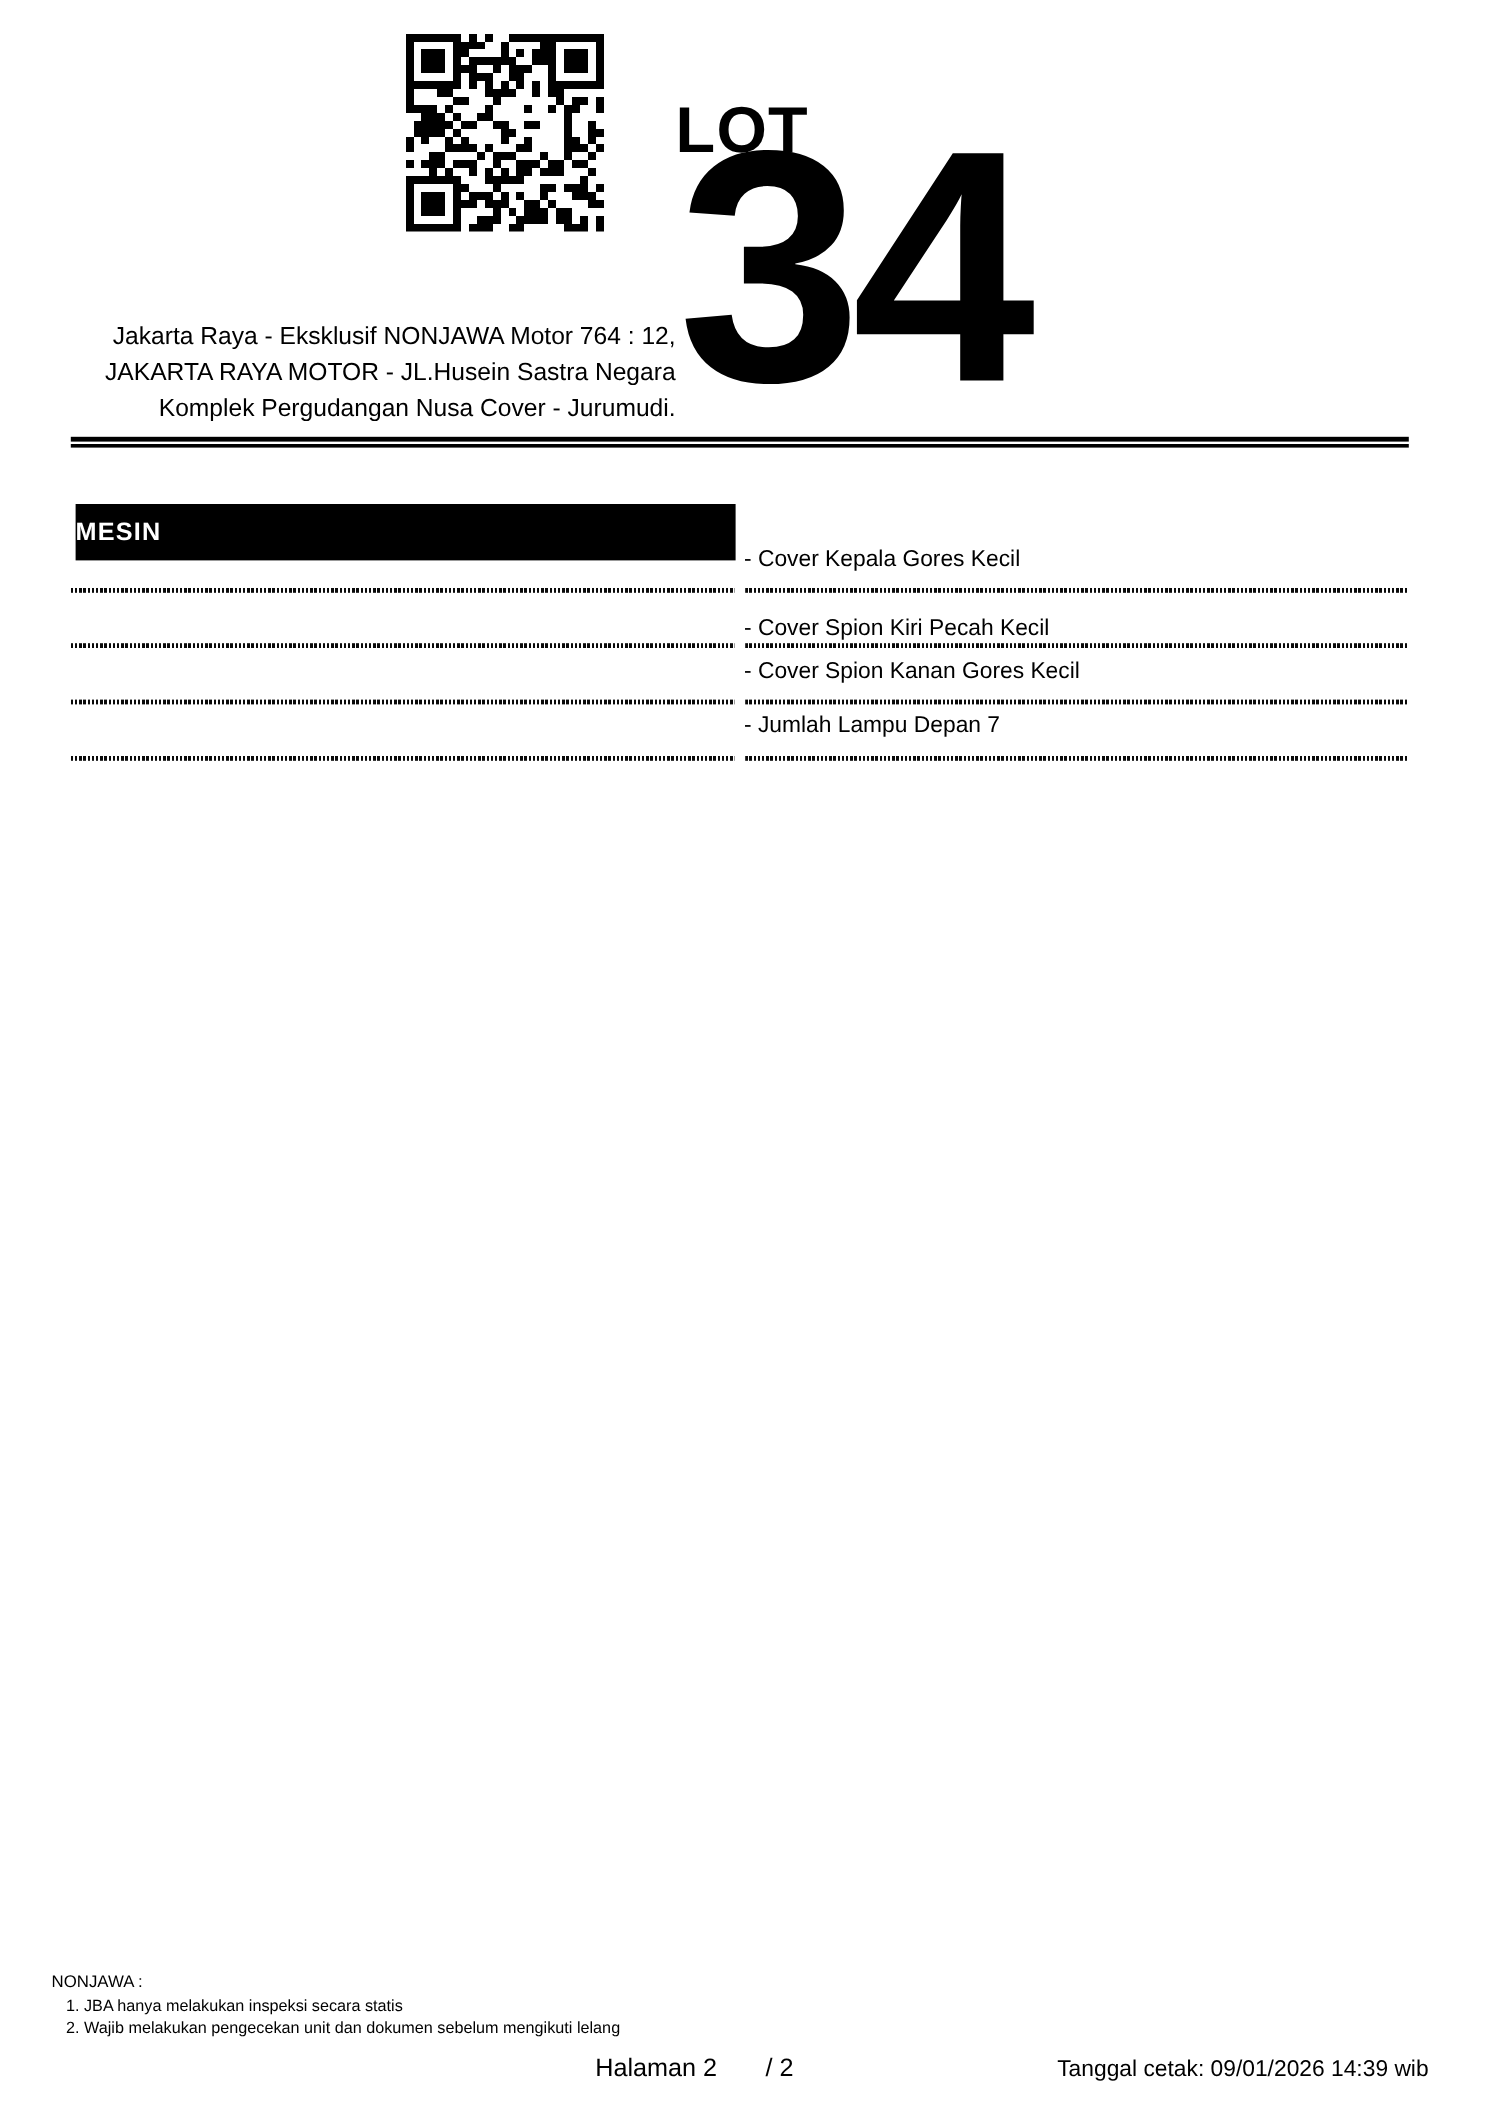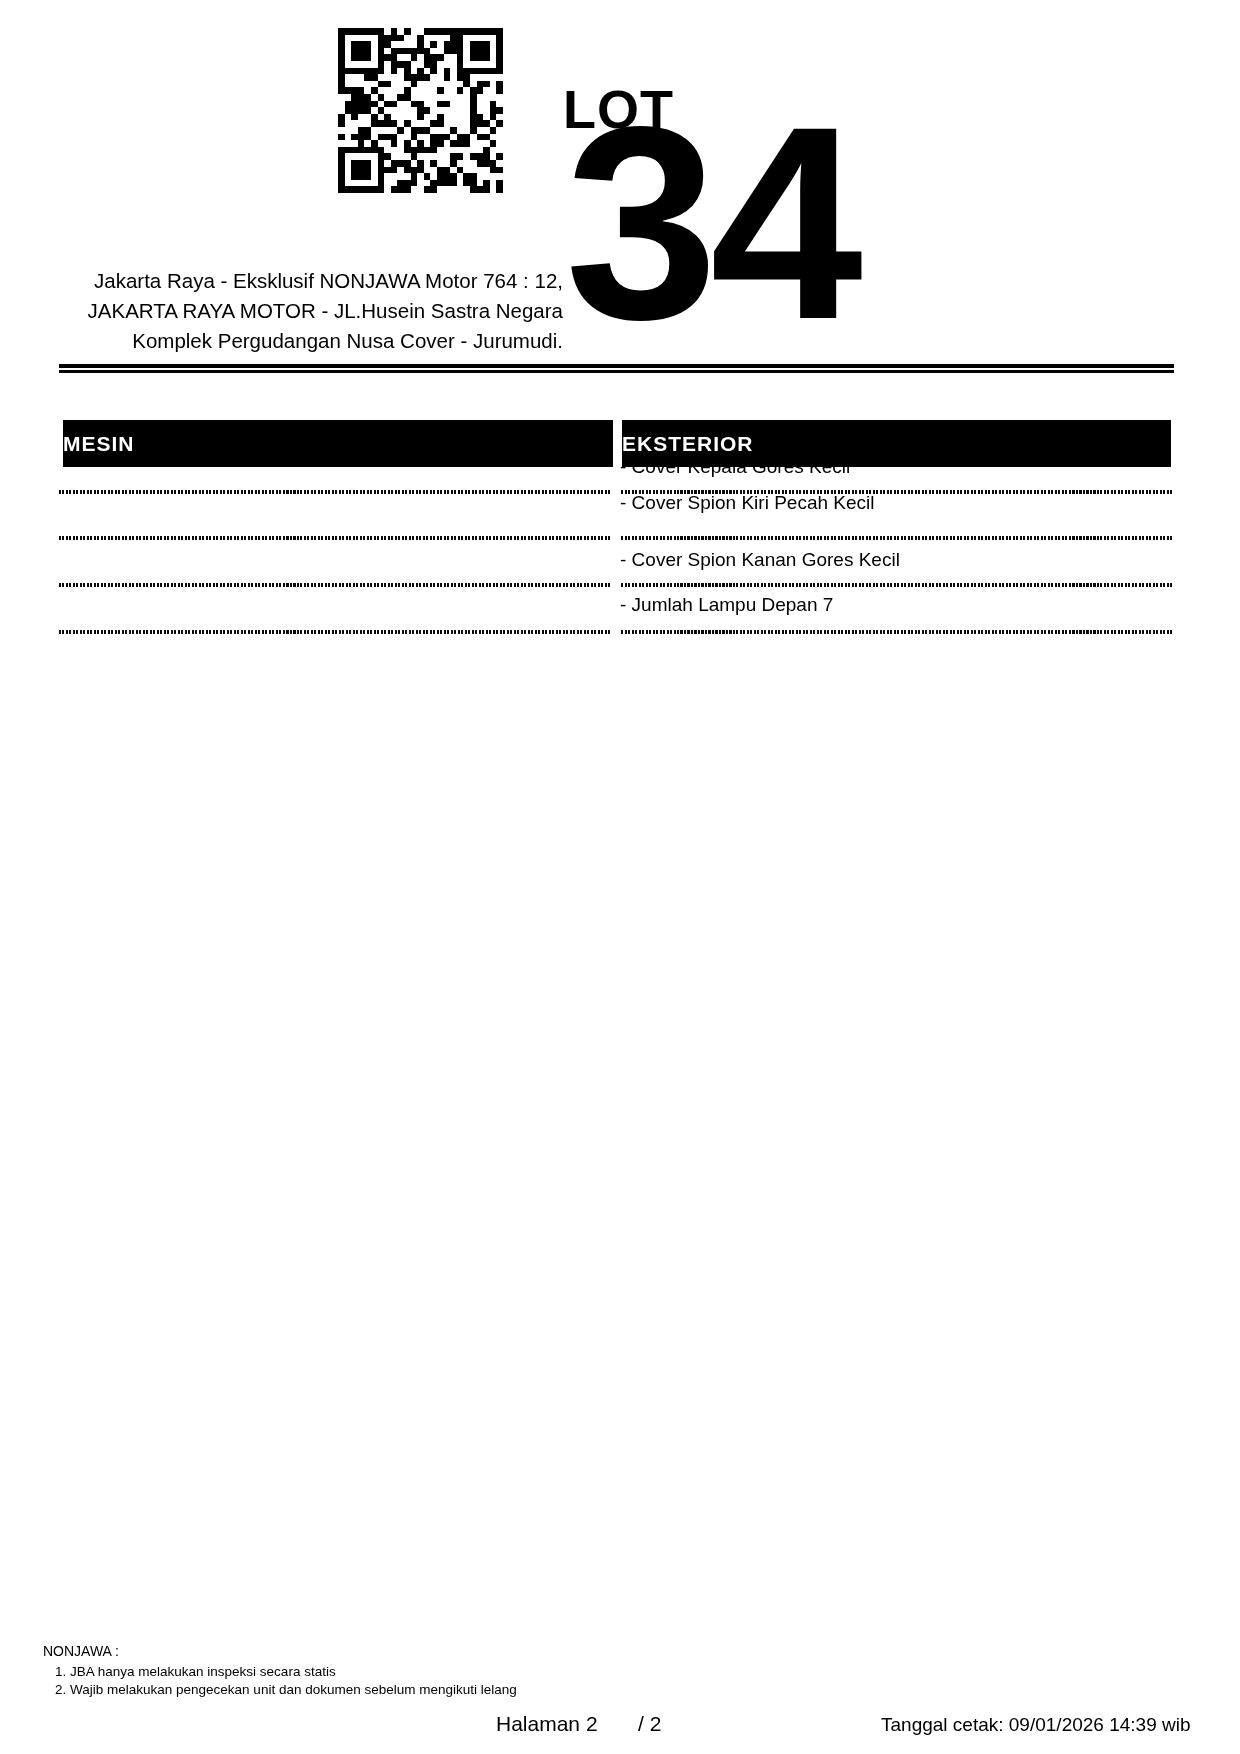--- a/index.html
+++ b/index.html
@@ -415,26 +415,23 @@
     <div>Jakarta Raya - Eksklusif NONJAWA Motor 764 : 12,</div>
     <div>JAKARTA RAYA MOTOR - JL.Husein Sastra Negara</div>
     <div>Komplek Pergudangan Nusa Cover - Jurumudi.</div>
   </div>
 
   <div class="double-rule"></div>
 
   <div class="bar left">
     <span>MESIN</span>
   </div>
-  <div class="bar right">
-    <span>EKSTERIOR</span>
-  </div>
 
   <div class="item" style="top:456px">- Cover Kepala Gores Kecil</div>
-  <div class="item" style="top:492px">- Cover Spion Kiri Pecah Kecil</div>
+  <div class="item" style="top:513px">- Cover Spion Kiri Pecah Kecil</div>
   <div class="item" style="top:549px">- Cover Spion Kanan Gores Kecil</div>
   <div class="item" style="top:594px">- Jumlah Lampu Depan 7</div>
 
   <div class="dotted seg-left" style="top:490px"></div>
   <div class="dotted seg-right" style="top:490px"></div>
   <div class="dotted seg-left" style="top:536px"></div>
   <div class="dotted seg-right" style="top:536px"></div>
   <div class="dotted seg-left" style="top:583px"></div>
   <div class="dotted seg-right" style="top:583px"></div>
   <div class="dotted seg-left" style="top:630px"></div>

